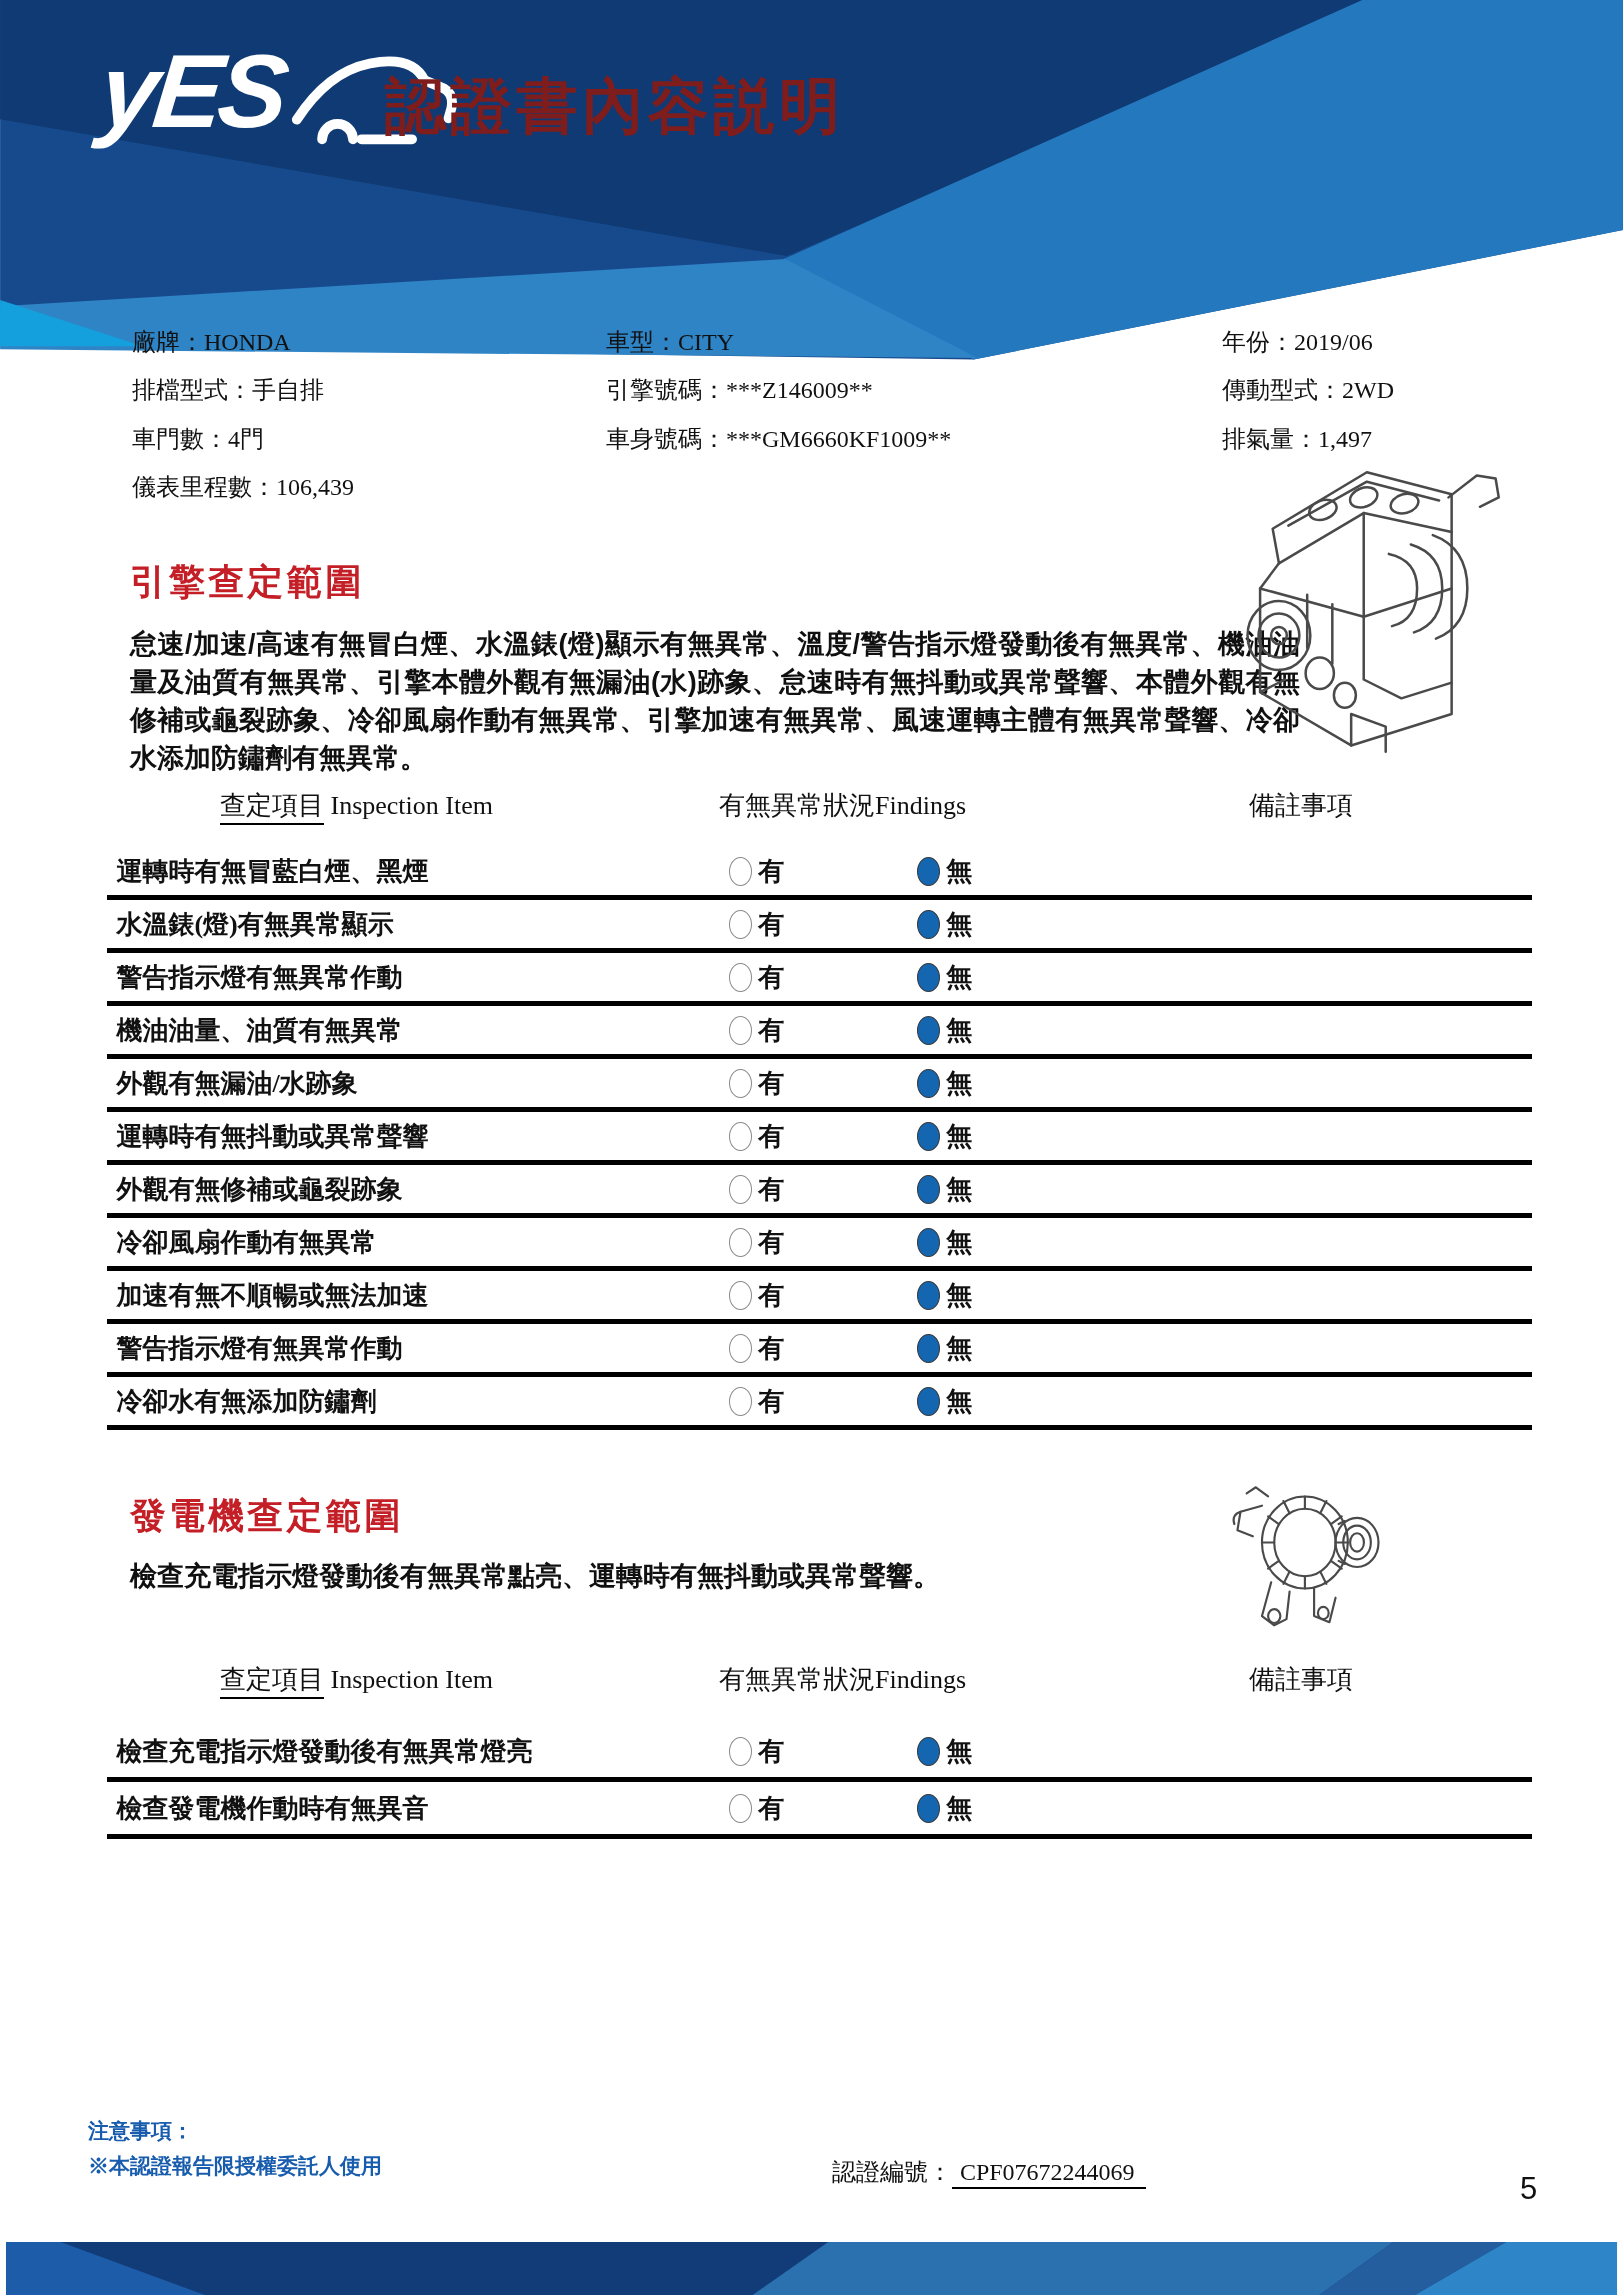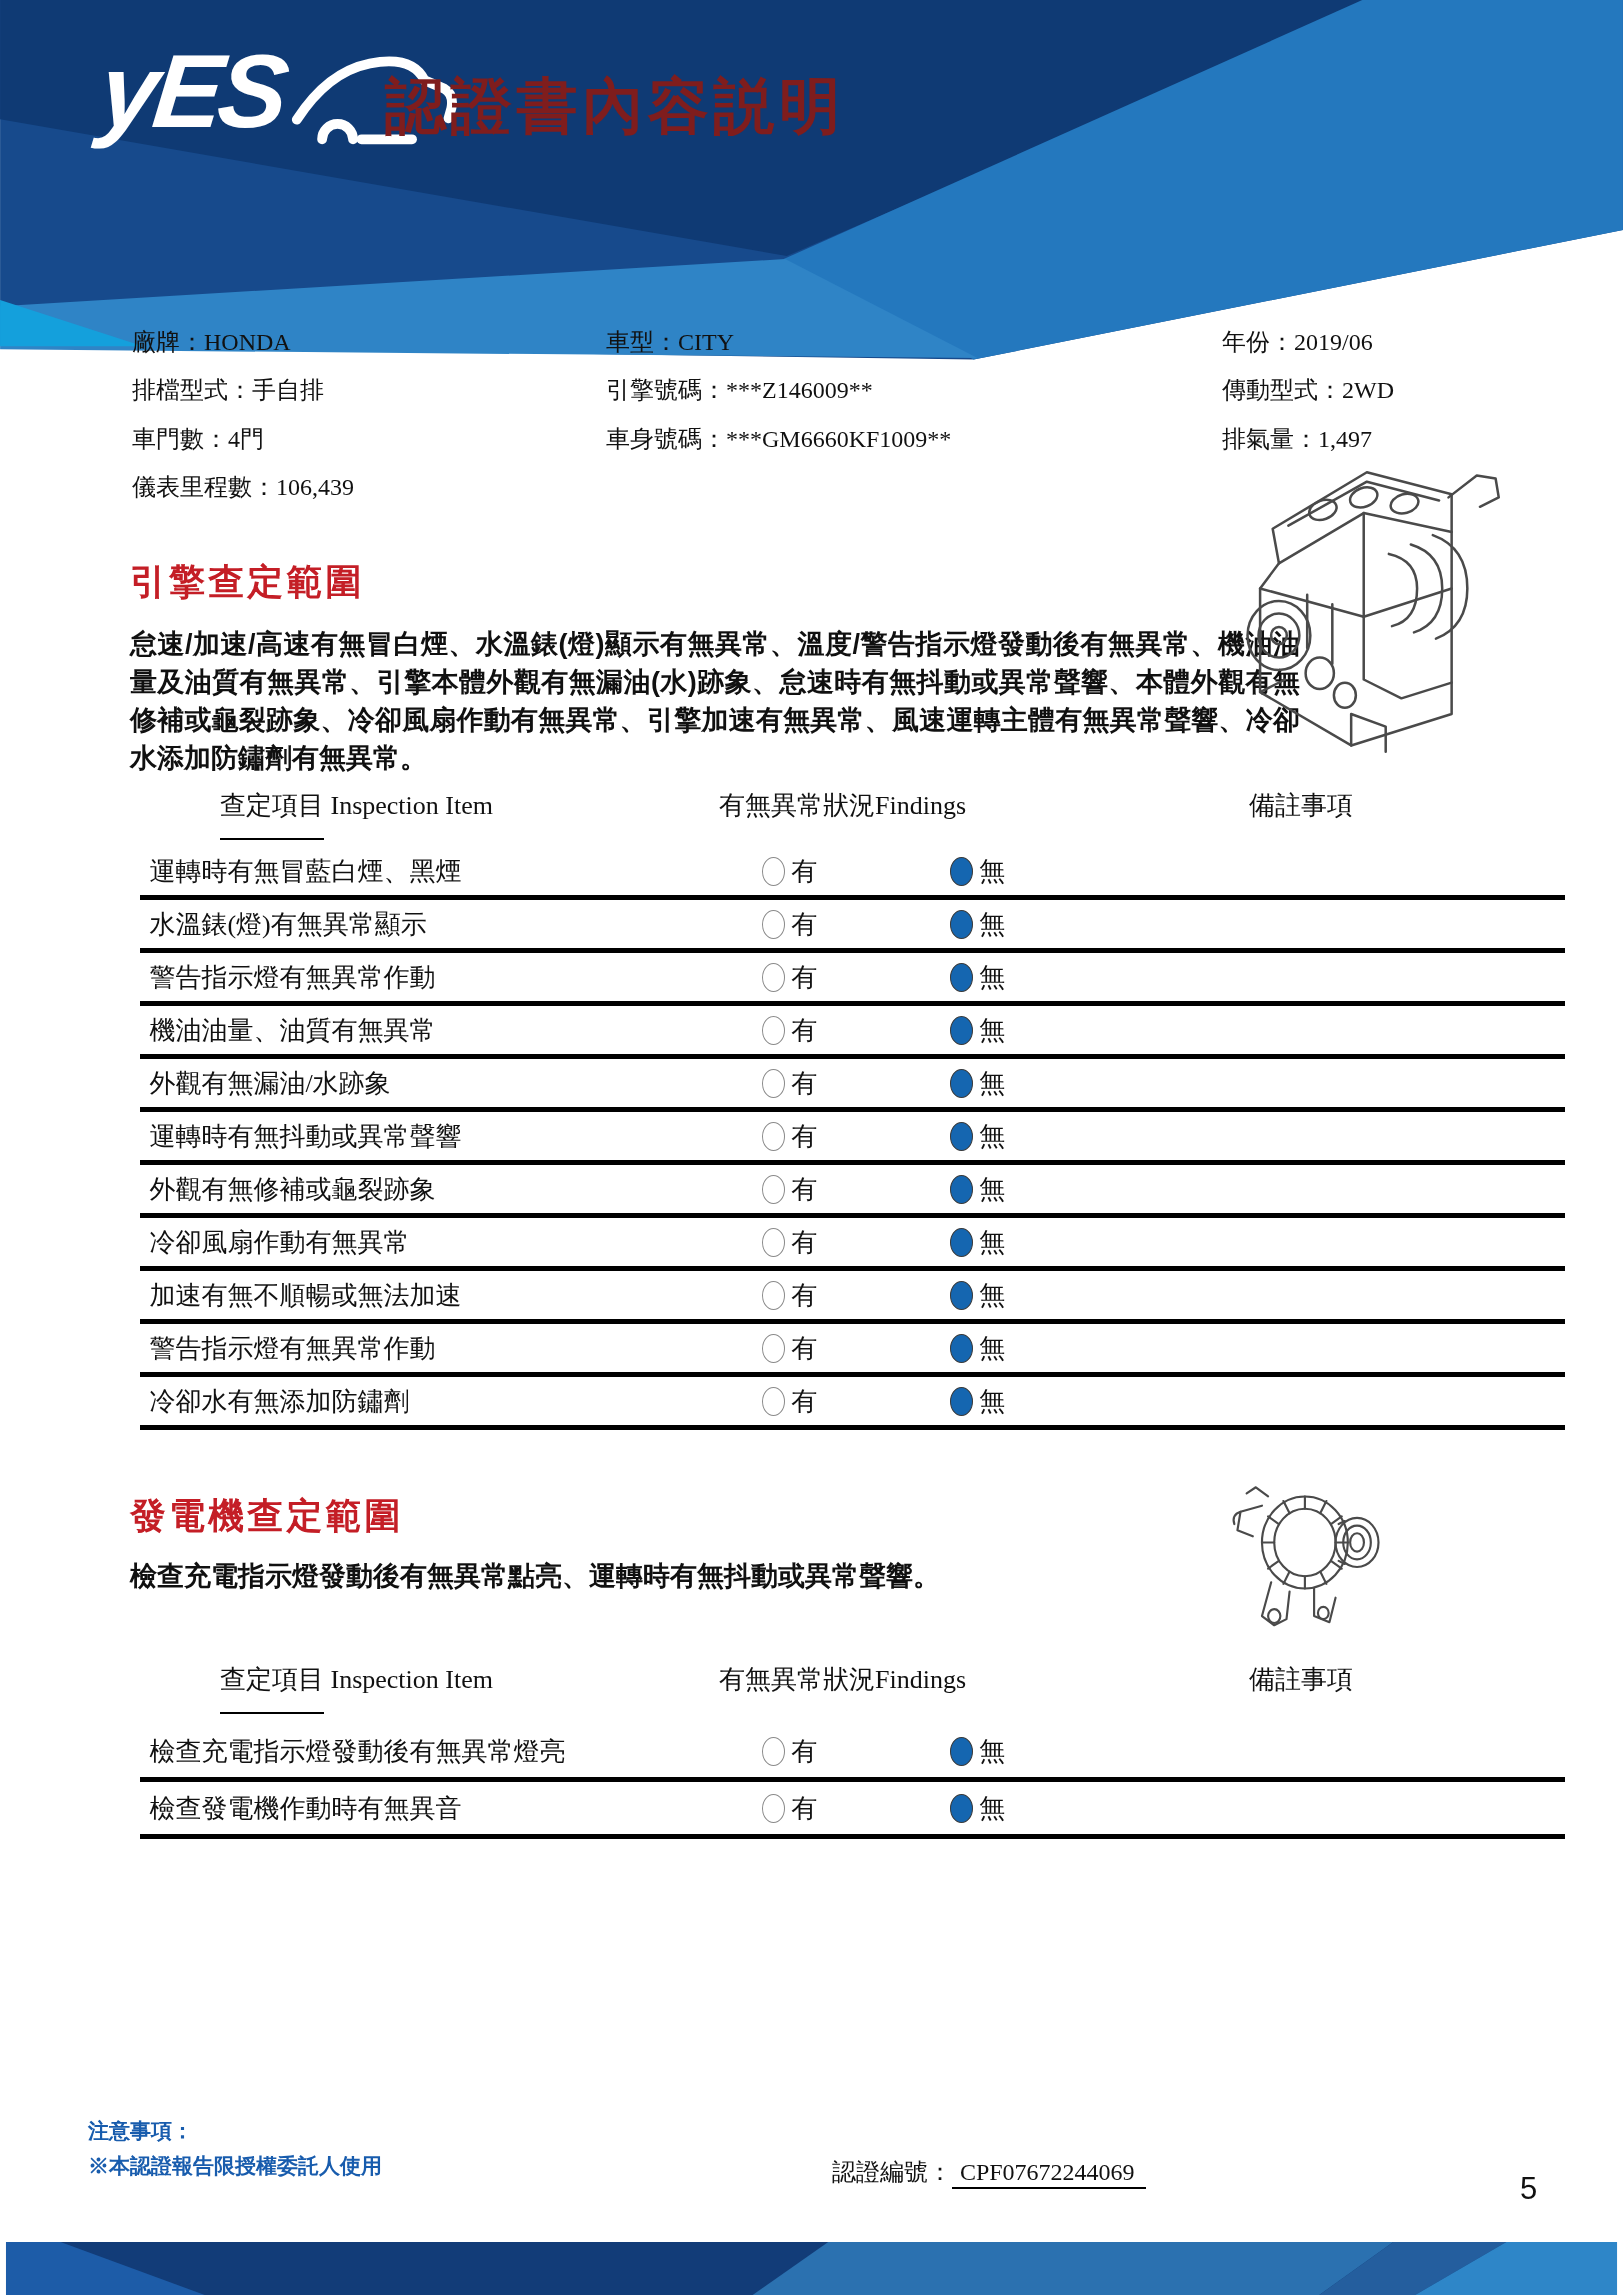--- a/index.html
+++ b/index.html
@@ -34,27 +34,27 @@
   .sec-desc.engine{top:625px;width:1170px;}
   .sec-desc.generator{top:1557px;width:1099px;}
 
   .illu{position:absolute;}
   .illu.engine{left:1213px;top:444px;}
   .illu.generator{left:1225px;top:1475px;}
 
   
   .tbl-head{position:absolute;font-size:26px;white-space:nowrap;}
   .tbl-head .h-item{position:absolute;left:220px;top:0;}
-  .tbl-head .h-item .cjk{border-bottom:2.4px solid #000;padding-bottom:18px;}
+  .tbl-head .h-item .cjk{border-bottom:2.4px solid #000;padding-bottom:3px;}
   .tbl-head .h-find{position:absolute;left:719px;top:0;}
   .tbl-head .h-note{position:absolute;left:1249px;top:0;}
   .tbl-head.t1{left:0;top:788px;}
   .tbl-head.t2{left:0;top:1662px;}
 
-  .tbl{position:absolute;left:140px;width:1425px;}
+  .tbl{position:absolute;left:107px;width:1425px;font-weight:bold;}
   .tbl.t1{top:847px;}
   .tbl.t2{top:1725px;}
   .tbl .row{position:relative;display:flex;align-items:center;
             border-bottom:5.5px solid #000;font-size:26px;}
   .tbl.t1 .row{height:48px;}
   .tbl.t2 .row{height:52px;}
   .tbl .item{padding-left:9.4px;white-space:nowrap;}
   .radio-group{position:absolute;display:flex;align-items:center;gap:6.3px;}
   .rg-yes{left:622px;}
   .rg-no{left:810px;}

